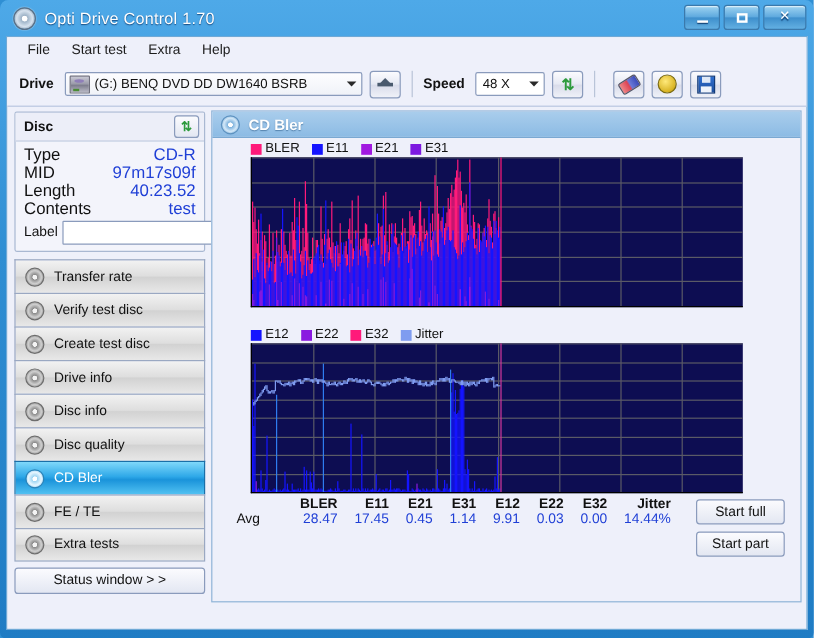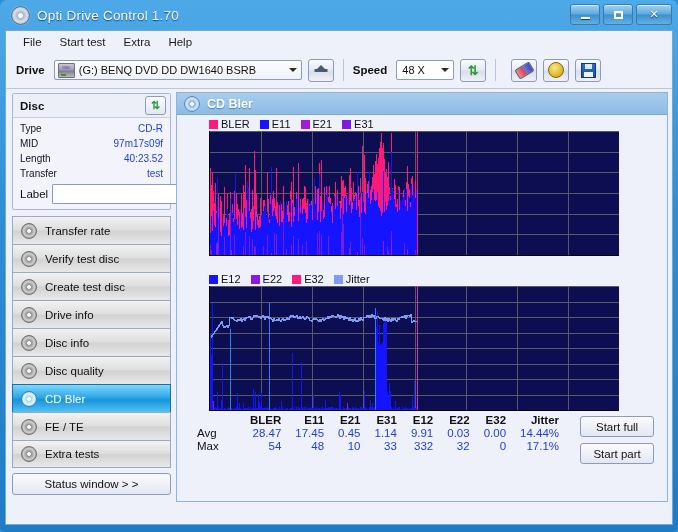--- a/index.html
+++ b/index.html
@@ -104,21 +104,21 @@
     border:1px solid #a9b8d2;background:#f3f4fb;border-radius:2px;
     margin-bottom:6px;
   }
   .grp-head{
     height:23px;display:flex;align-items:center;justify-content:space-between;
     padding:0 4px 0 7px;border-bottom:1px solid #c4cee2;
     background:#eceef8;
   }
   .grp-head .t{font-size:11.5px;font-weight:bold;color:#111;}
   .grp-body{padding:3px 7px 5px 7px;}
-  .row{display:flex;justify-content:space-between;align-items:center;font-size:10px;line-height:15px;}
+  .row{display:flex;justify-content:space-between;align-items:center;font-size:14px;line-height:15px;}
   .row .k{color:#111;}
   .row .v{color:#1f3fd6;}
   .labelrow{display:flex;align-items:center;margin-top:3px;gap:4px;}
   .labelrow .k{font-size:11.5px;color:#111;width:37px;}
   .lbl-input{
     flex:1;height:16px;background:#fff;border:1px solid #8a9bbc;border-radius:1px;
   }
   .cd-ico{
     width:16px;height:16px;border-radius:50%;flex:0 0 auto;
     background:radial-gradient(circle at 50% 50%,#fff 0%,#fff 17%,#b8a93c 20%,#eae06a 50%,#c9bb45 80%,#9b8f2e 100%);
@@ -311,21 +311,21 @@
             </div>
             <div class="row">
               <span class="k">MID</span>
               <span class="v">97m17s09f</span>
             </div>
             <div class="row">
               <span class="k">Length</span>
               <span class="v">40:23.52</span>
             </div>
             <div class="row">
-              <span class="k">Transfer</span>
+              <span class="k">Contents</span>
               <span class="v">test</span>
             </div>
             <div class="labelrow">
               <span class="k">Label</span>
               <input class="lbl-input" type="text" value="" style="">
               <div class="sm-btn">
                 <span class="cd-ico"></span>
               </div>
             </div>
           </div>
@@ -1384,31 +1384,20 @@
                     <td class="rh">Avg</td>
                     <td>28.47</td>
                     <td>17.45</td>
                     <td>0.45</td>
                     <td>1.14</td>
                     <td>9.91</td>
                     <td>0.03</td>
                     <td>0.00</td>
                     <td>14.44%</td>
                   </tr>
-                  <tr>
-                    <td class="rh">Max</td>
-                    <td>54</td>
-                    <td>48</td>
-                    <td>10</td>
-                    <td>33</td>
-                    <td>332</td>
-                    <td>32</td>
-                    <td>0</td>
-                    <td>17.1%</td>
-                  </tr>
                 </tbody>
               </table>
               <div class="startbtns">
                 <div class="startbtn">Start full</div>
                 <div class="startbtn">Start part</div>
               </div>
             </div>
 
           </div>
         </div>

